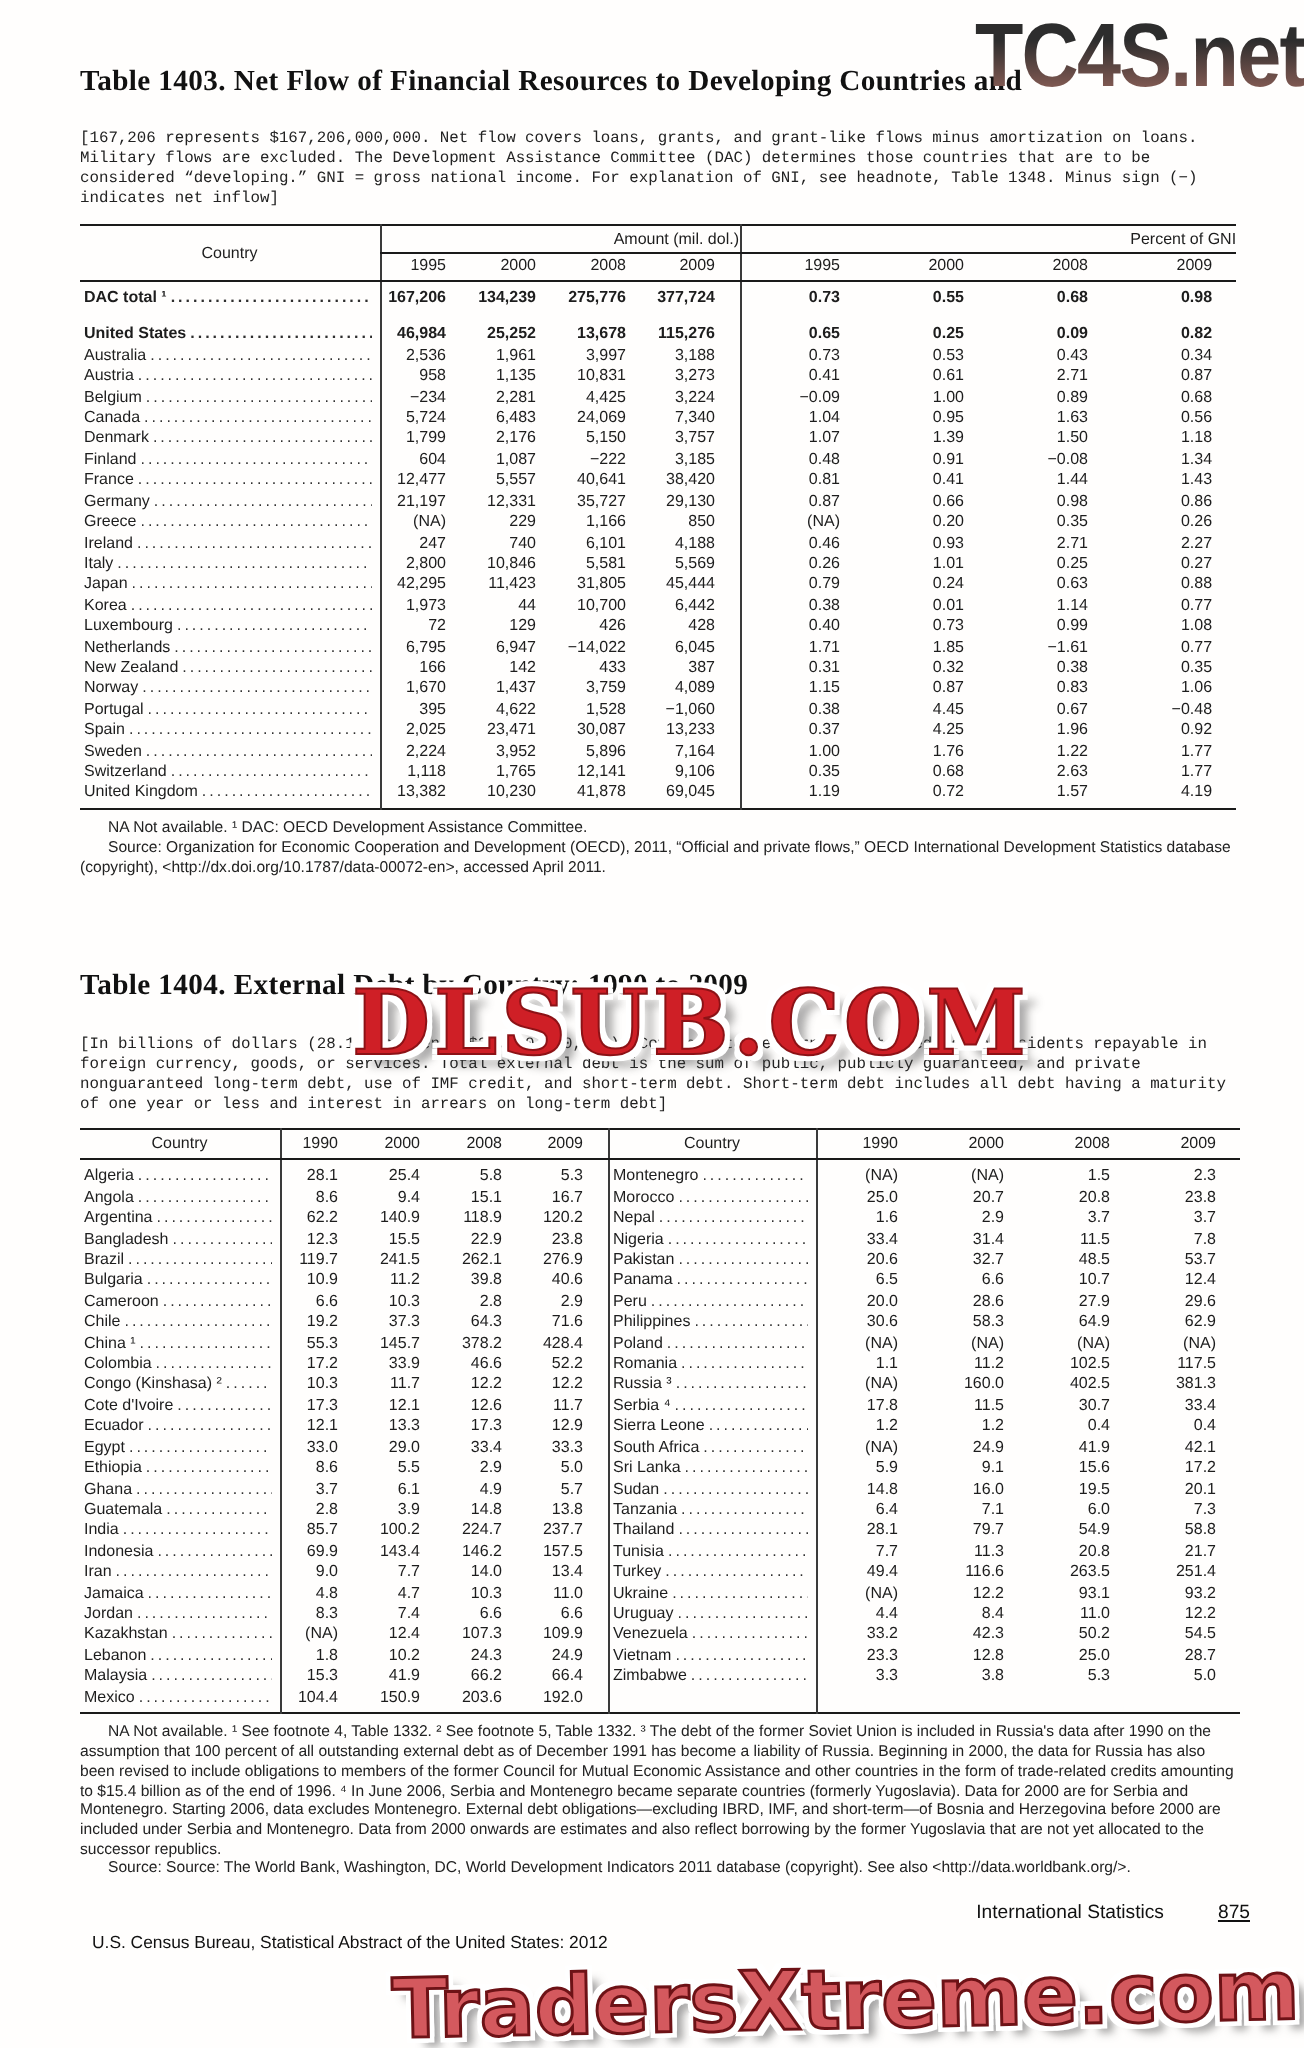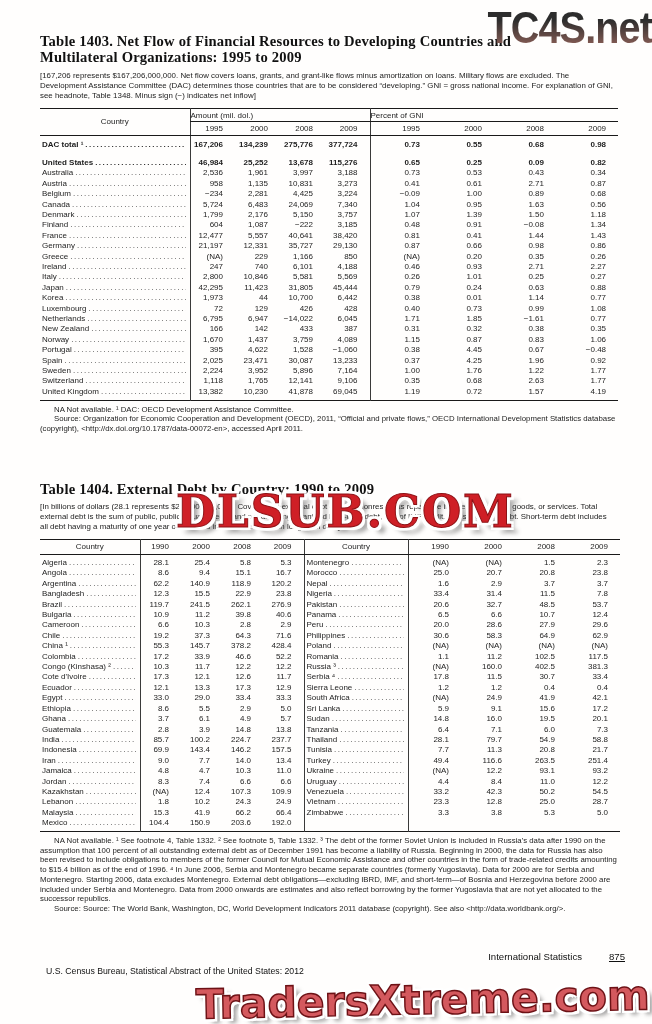--- a/index.html
+++ b/index.html
@@ -8,29 +8,29 @@
     background:#fffefd; color:#1d1d1d;
     font-family:"Liberation Sans", sans-serif;
   }
   .content{ padding:33px 34px 0 40px; }
 
   
   .tbl-title{
     font-family:"Liberation Serif", serif; font-weight:bold;
     font-size:14.6px; line-height:16.4px; letter-spacing:.2px; color:#111;
   }
-  .headnote{ font-size:7.9px; line-height:9.9px; margin-top:5px; width:576px; color:#222; }
+  .headnote{ font-size:7.9px; line-height:9.9px; margin-top:16px; width:576px; color:#222;font-family:Liberation Mono, monospace; }
 
   
   table{ border-collapse:collapse; table-layout:fixed; width:578px;
          border-top:1.5px solid #1a1a1a; border-bottom:1.5px solid #1a1a1a; margin-top:7px; }
   th{ font-weight:normal; font-size:8px; color:#1d1d1d; }
   td{ font-size:8px; line-height:10.4px; padding:0; color:#1d1d1d; }
   .sep{ border-left:1px solid #3a3a3a; }
-  th.cgroup{ border-bottom:1px solid #1a1a1a; text-align:left; padding:2px 0 1.5px 0; }
+  th.cgroup{ border-bottom:1px solid #1a1a1a; text-align:right; padding:2px 0 1.5px 0; }
   th.country{ text-align:center; vertical-align:middle; border-bottom:1px solid #1a1a1a; }
   tr.yearrow th{ text-align:right; padding:1.5px 12px 2.5px 0; border-bottom:1px solid #1a1a1a;margin-left:12px; }
   #t1404 th.yr{ text-align:right; padding:2px 12px 2.5px 0; border-bottom:1px solid #1a1a1a; }
   #t1404 th.country{ vertical-align:bottom; padding-bottom:2.5px; }
   td.num{ text-align:right; padding-right:12px; white-space:nowrap; }
   td.lbl{ padding-left:2px; overflow:hidden; }
   .lblwrap{ display:flex; align-items:baseline; }
   .lab{ white-space:nowrap; }
   .dots{ flex:1; overflow:hidden; white-space:nowrap; letter-spacing:1.5px; color:#2e2e2e; margin:0 4px 0 2px; }
   tr.b td{ font-weight:bold; }
@@ -95,21 +95,20 @@
 <div id="page" style="--wm-dark-top: #2d2d2d; --wm-dark-bottom: #96655c; --wm-red1: #cf1f26; --wm-red2: #d4595e;">
 
   <div class="wm" id="wm-tc4s">TC4S.net</div>
   <div class="wm" id="wm-dlsub">DLSUB.COM</div>
   <div class="wm" id="wm-traders">TradersXtreme.com</div>
 
   <div class="content">
 
     <div class="tbl-title">
       <div>Table 1403. Net Flow of Financial Resources to Developing Countries and</div>
-      <div>Multilateral Organizations: 1995 to 2009</div>
     </div>
     <div class="headnote">[167,206 represents $167,206,000,000. Net flow covers loans, grants, and grant-like flows minus amortization on loans. Military flows are excluded. The Development Assistance Committee (DAC) determines those countries that are to be considered “developing.” GNI = gross national income. For explanation of GNI, see headnote, Table 1348. Minus sign (−) indicates net inflow]</div>
 
     <table id="t1403">
       <colgroup>
         <col class="c-lbl">
         <col class="c-amt">
           <col class="c-amt">
           <col class="c-amt">
           <col class="c-amt">

